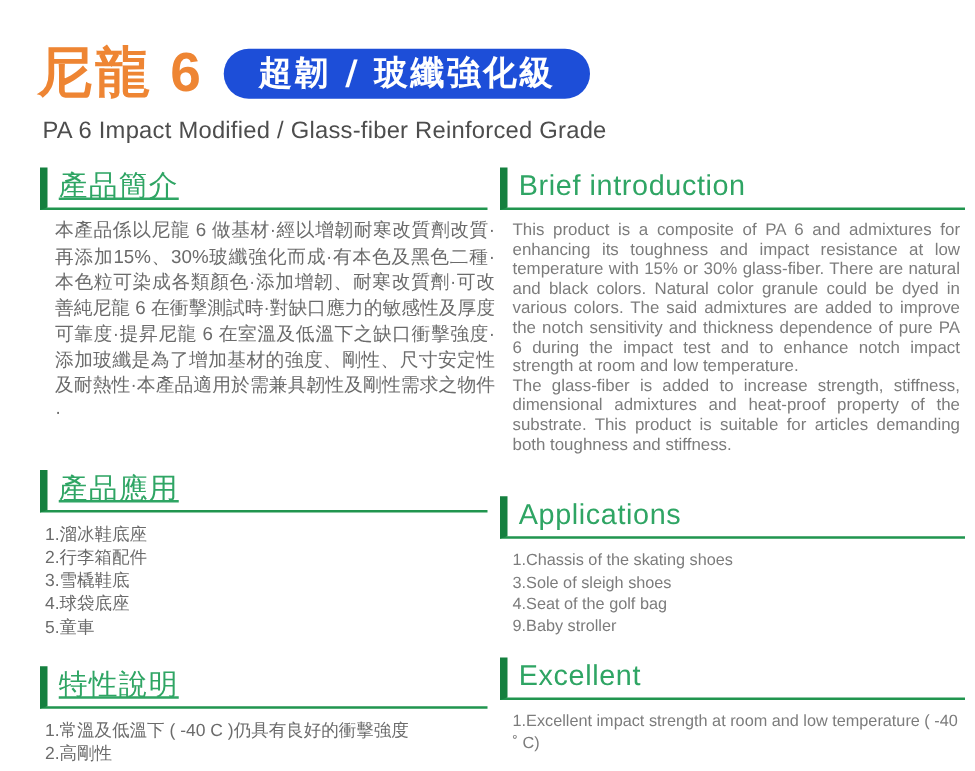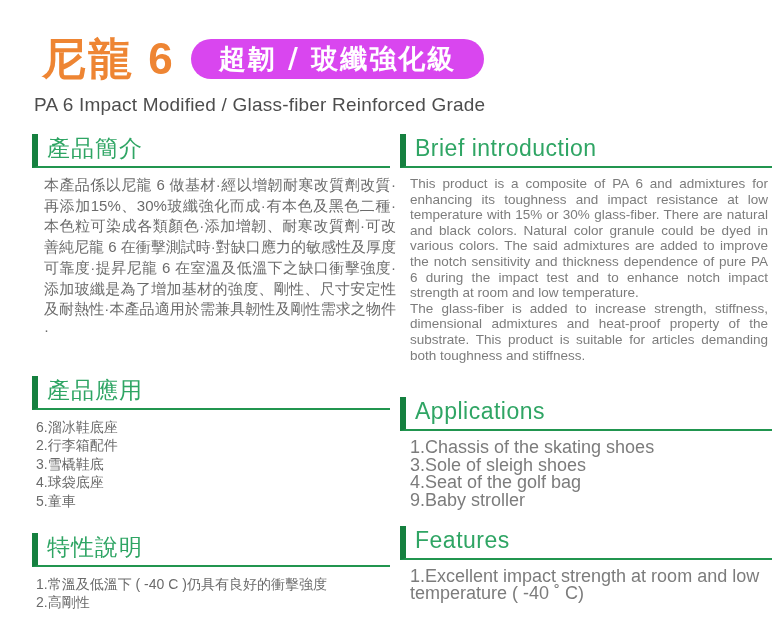--- a/index.html
+++ b/index.html
@@ -6,56 +6,56 @@
   .page{
     position:relative;
     width:780px;height:617px;
     background:#ffffff;
     font-family:"Liberation Sans","DejaVu Sans",sans-serif;
     overflow:hidden;
     box-sizing:border-box;
     padding:34px 12px 0 30px;
   }
   
-  .title-row{display:flex;align-items:center;gap:16px;margin-left:12px;height:50px;}
+  .title-row{display:flex;align-items:center;gap:16px;margin-left:0;height:50px;}
   .title-zh{
     color:#EE8533;font-size:44px;font-weight:800;letter-spacing:2px;line-height:1;
     white-space:nowrap;
   }
   .badge{
-    background:#d946ef;color:#ffffff;border-radius:24px;
+    background:#1d4ed8;color:#ffffff;border-radius:24px;
     font-family:"DejaVu Serif","Liberation Serif",serif;
     font-weight:700;font-size:27px;line-height:40px;height:40px;
     padding:0 28px;white-space:nowrap;letter-spacing:2px;
   }
   .subtitle{font-size:19px;color:#4d4d4d;margin:10px 0 0 4px;letter-spacing:0.2px;}
   
   .columns{display:flex;margin-top:18px;}
   .col-left{width:358px;flex:none;margin-left:2px;}
   .col-right{width:372px;flex:none;margin-left:10px;}
   
   .sec-head{
     border-left:6px solid #15803F;
     border-bottom:2px solid #21954F;
     padding:1px 0 5px 9px;
   }
   .sec-title{color:#2FA564;font-size:23px;line-height:26px;letter-spacing:0.5px;}
-  .sec-title.zh{letter-spacing:1px;}
+  .sec-title.zh{letter-spacing:1px;text-decoration:underline;}
   
   .zh-para{
     font-size:15px;line-height:20.7px;color:#6b6b6b;
     text-align:justify;margin:7px 0 0 12px;width:352px;
   }
   .en-para{
     font-size:13.5px;line-height:15.6px;color:#7c7c7c;
     text-align:justify;margin:8px 0 0 10px;width:358px;
   }
   .en-para + .en-para{margin-top:0;}
   .zh-list{margin:8px 0 0 4px;font-size:14px;line-height:18.6px;color:#6b6b6b;}
-  .en-list{margin:8px 0 0 10px;font-size:18px;line-height:17.6px;color:#7c7c7c;}
+  .en-list{margin:8px 0 0 10px;font-size:13px;line-height:17.6px;color:#7c7c7c;}
   .mt-apps-l{margin-top:35px;}
   .mt-feat-l{margin-top:22px;}
   .mt-apps-r{margin-top:34px;}
   .mt-feat-r{margin-top:16px;}
 </style>
 </head>
 <body>
 
 <div class="page">
 
@@ -74,21 +74,21 @@
           <span class="sec-title zh">產品簡介</span>
         </div>
         <div class="zh-para">本產品係以尼龍 6 做基材·經以增韌耐寒改質劑改質·再添加15%、30%玻纖強化而成·有本色及黑色二種·本色粒可染成各類顏色·添加增韌、耐寒改質劑·可改善純尼龍 6 在衝擊測試時·對缺口應力的敏感性及厚度可靠度·提昇尼龍 6 在室溫及低溫下之缺口衝擊強度·添加玻纖是為了增加基材的強度、剛性、尺寸安定性及耐熱性·本產品適用於需兼具韌性及剛性需求之物件·</div>
       </div>
 
       <div class="mt-apps-l">
         <div class="sec-head">
           <span class="sec-title zh">產品應用</span>
         </div>
         <div class="zh-list">
-            <div>6.溜冰鞋底座</div>
+            <div>1.溜冰鞋底座</div>
             <div>2.行李箱配件</div>
             <div>3.雪橇鞋底</div>
             <div>4.球袋底座</div>
             <div>5.童車</div>
           </div>
       </div>
 
       <div class="mt-feat-l">
         <div class="sec-head">
           <span class="sec-title zh">特性說明</span>
@@ -118,21 +118,21 @@
         <div class="en-list">
             <div>1.Chassis of the skating shoes</div>
             <div>3.Sole of sleigh shoes</div>
             <div>4.Seat of the golf bag</div>
             <div>9.Baby stroller</div>
           </div>
       </div>
 
       <div class="mt-feat-r">
         <div class="sec-head">
-          <span class="sec-title">Features</span>
+          <span class="sec-title">Excellent</span>
         </div>
         <div class="en-list">
             <div>1.Excellent impact strength at room and low temperature ( -40 ˚ C)</div>
           </div>
       </div>
 
     </div>
 
   </div>
 </div>

